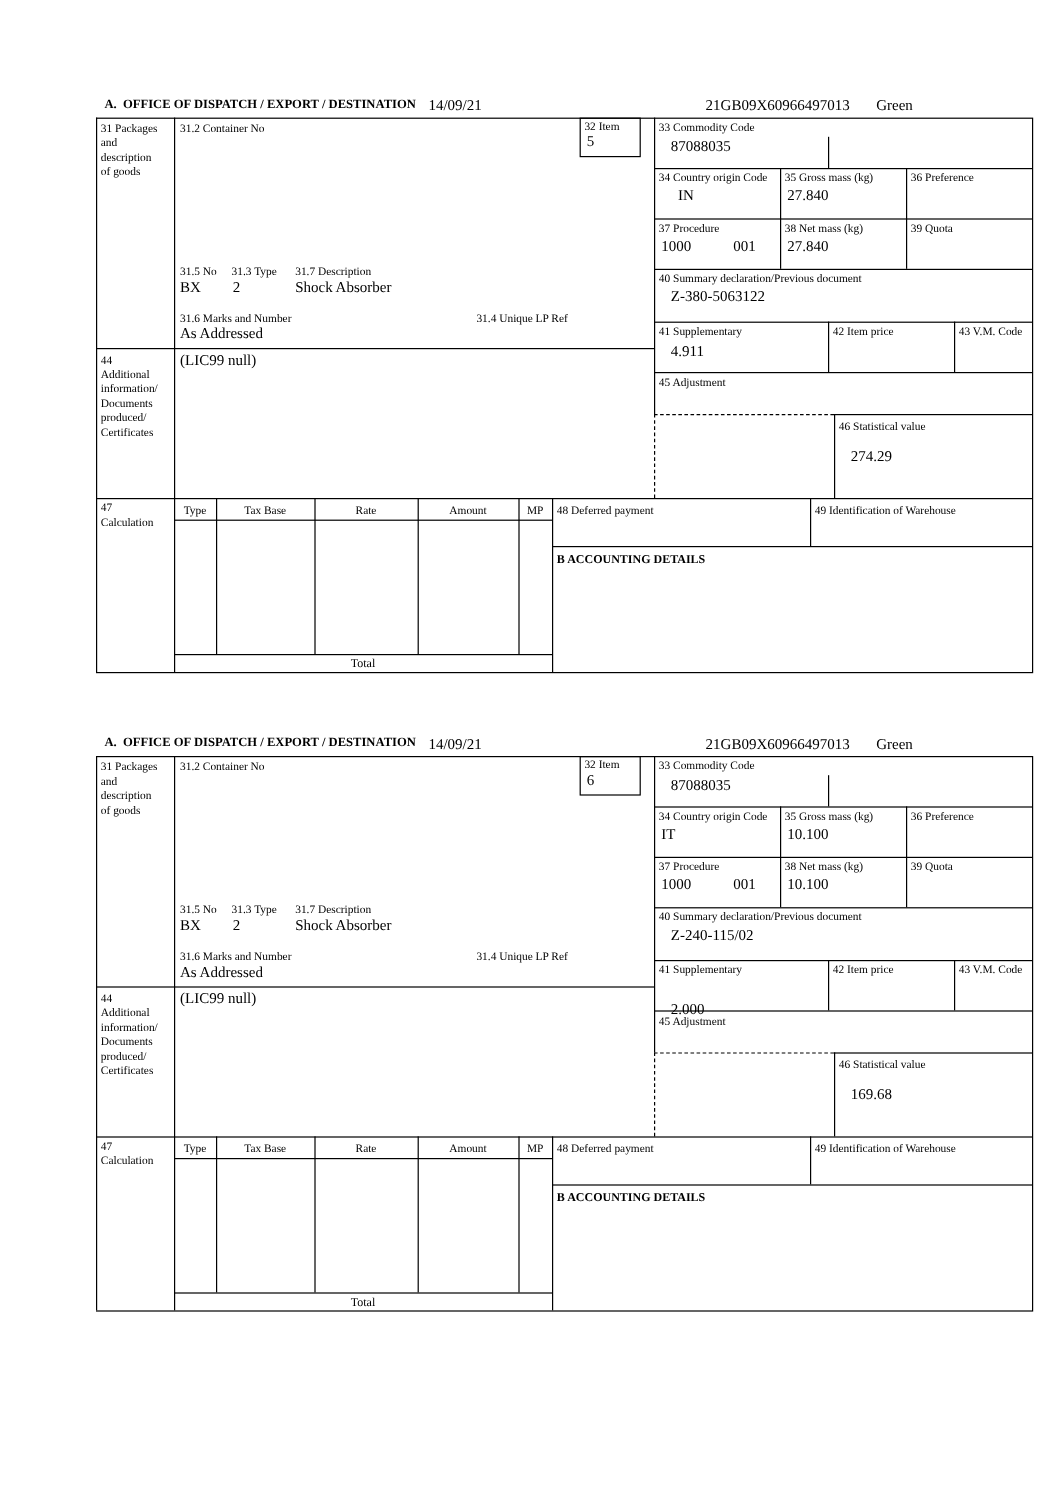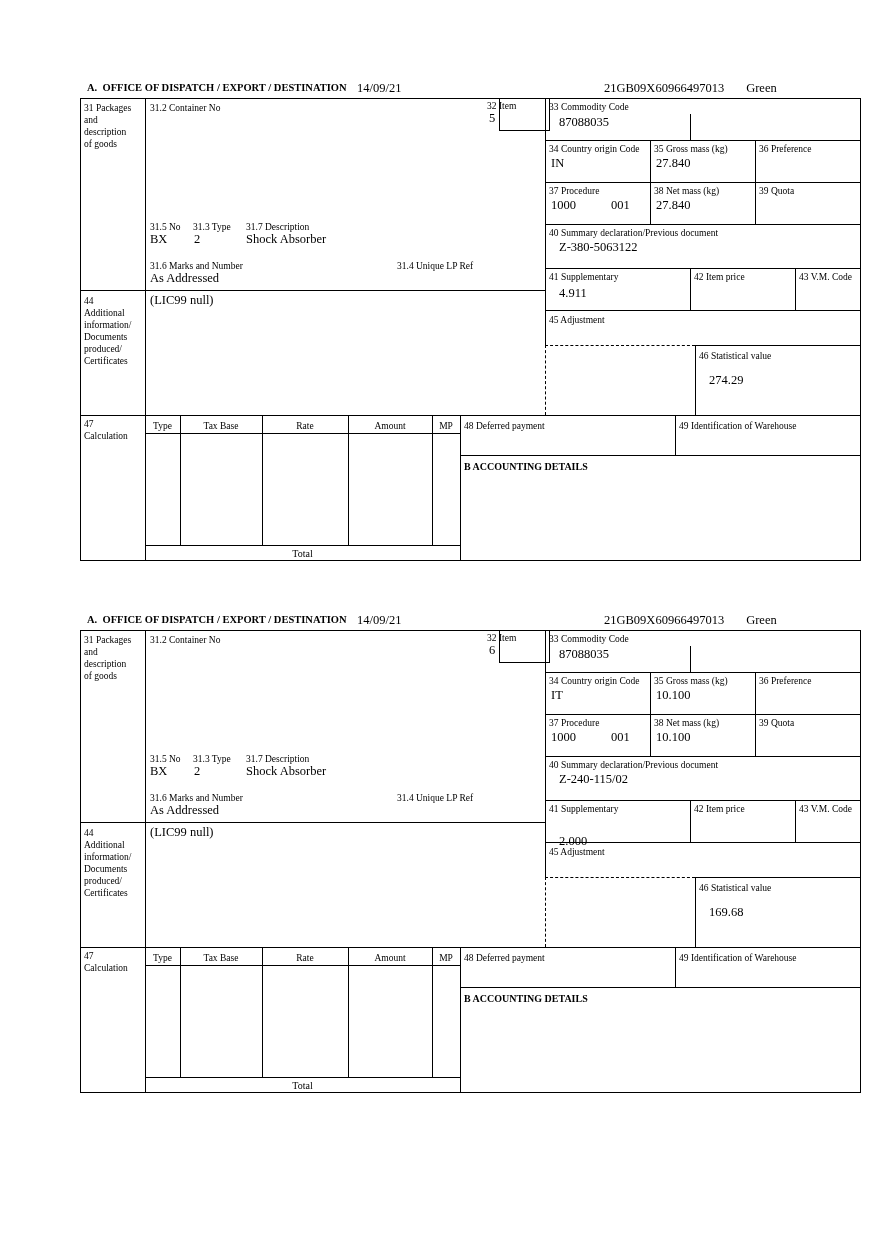--- a/index.html
+++ b/index.html
@@ -1,20 +1,20 @@
 <!DOCTYPE html>
 <html><head>
 <meta charset="utf-8">
 <style>
   * { margin:0; padding:0; box-sizing:border-box; }
   html,body { background:#fff; }
   .sheet { position:relative; width:882px; height:1250px; background:#fff;
            font-family:"Liberation Serif", serif; color:#000; overflow:hidden; }
   .section { position:absolute; left:0; width:882px; height:482px; }
-  .abs { position:absolute;margin-left:16px; }
+  .abs { position:absolute; }
   .lbl { position:absolute; font-size:9.5px; line-height:12px; white-space:pre-line; }
   .val { position:absolute; font-size:12.5px; line-height:14px; white-space:pre; }
   .valtxt { font-size:12.5px; line-height:14px; }
   .h  { position:absolute; height:1px; background:#000; }
   .v  { position:absolute; width:1px; background:#000; }
   .hd { position:absolute; height:0; border-top:1px dashed #000; }
   .vd { position:absolute; width:0; border-left:1px dashed #000; }
   .bold { font-weight:bold; }
   .ctr { text-align:center; }
 </style>
@@ -68,21 +68,21 @@
     <div class="lbl" style="left:84px;top:22px">31 Packages
 and
 description
 of goods</div>
     <div class="lbl" style="left:150px;top:22px">31.2 Container No</div>
     <div class="lbl" style="left:487px;top:20px">32 Item</div>
     <div class="val" style="left:489px;top:31px">5</div>
     <div class="lbl" style="left:549px;top:21px">33 Commodity Code</div>
     <div class="val" style="left:559px;top:35px">87088035</div>
     <div class="lbl" style="left:549px;top:63px">34 Country origin Code</div>
-    <div class="val" style="left:551px;top:76px">IN</div>
+    <div class="val" style="left:565px;top:76px">IN</div>
     <div class="lbl" style="left:654px;top:63px">35 Gross mass (kg)</div>
     <div class="val" style="left:656px;top:76px">27.840</div>
     <div class="lbl" style="left:759px;top:63px">36 Preference</div>
     <div class="lbl" style="left:549px;top:105px">37 Procedure</div>
     <div class="val" style="left:551px;top:118px">1000</div>
     <div class="val" style="left:611px;top:118px">001</div>
     <div class="lbl" style="left:654px;top:105px">38 Net mass (kg)</div>
     <div class="val" style="left:656px;top:118px">27.840</div>
     <div class="lbl" style="left:759px;top:105px">39 Quota</div>
     <div class="lbl" style="left:150px;top:141px">31.5 No</div>

